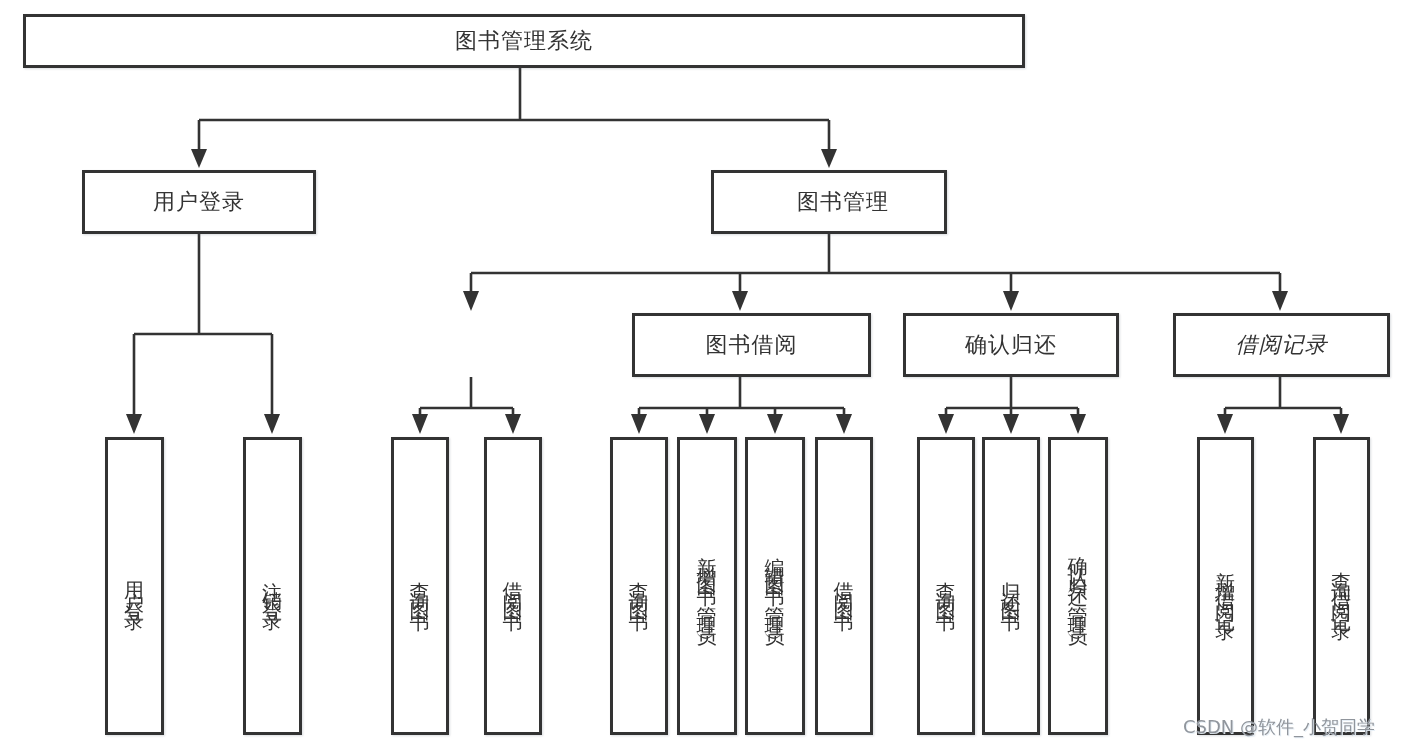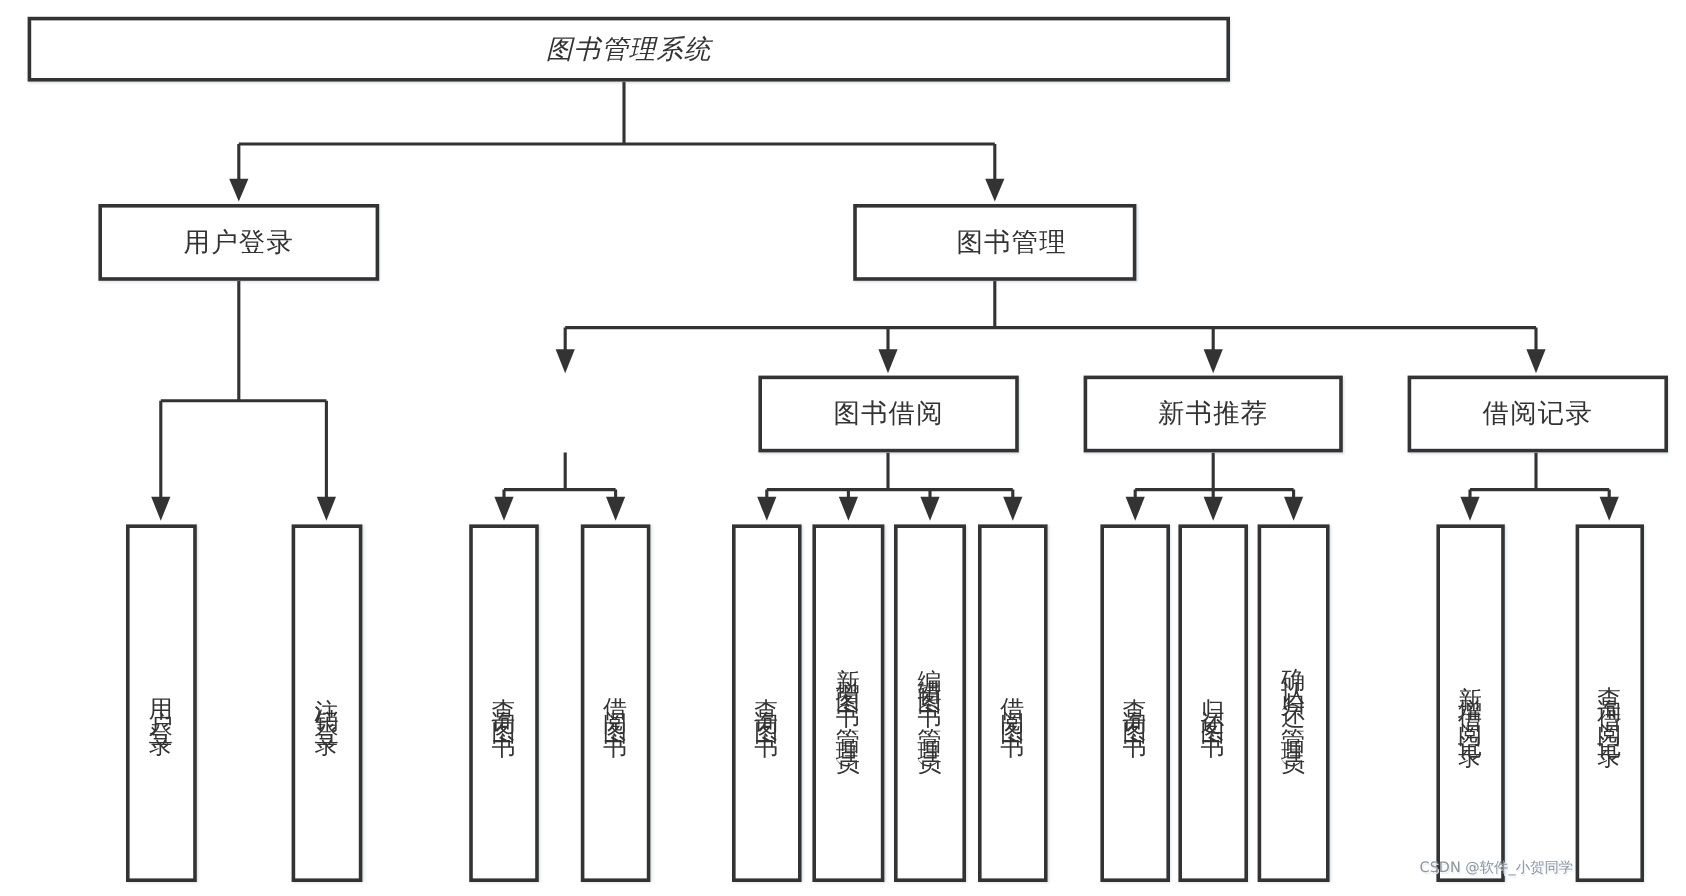--- a/index.html
+++ b/index.html
@@ -35,21 +35,21 @@
   .node-v .lbl{
     writing-mode:vertical-rl;
     text-orientation:mixed;
     letter-spacing:10px;
     line-height:1;
     white-space:nowrap;
   }
   .watermark{
     position:absolute;
     left:1183px;top:715px;
-    font-size:12px;
+    font-size:18px;
     color:var(--watermark);
     text-shadow:1px 1px 0 rgba(230,238,246,.9);
     white-space:nowrap;
   }
 </style>
 </head>
 <body>
 
 <div class="canvas">
 
@@ -96,38 +96,38 @@
       <polygon points="1070,414 1086,414 1078,434"></polygon>
     </g>
 
     <g>
       <path d="M1280 377 V408 M1225 408 H1341 M1225 408 V415 M1341 408 V415"></path>
       <polygon points="1217,414 1233,414 1225,434"></polygon>
       <polygon points="1333,414 1349,414 1341,434"></polygon>
     </g>
   </svg>
 
-  <div class="node node-h node-root" style="left:23px;top:14px;width:1002px;height:54px;font-style:italic;">
+  <div class="node node-h node-root" style="left:23px;top:14px;width:1002px;height:54px;">
     <span class="lbl">图书管理系统</span>
   </div>
 
   <div class="node node-h" style="left:82px;top:170px;width:234px;height:64px;">
     <span class="lbl">用户登录</span>
   </div>
   <div class="node node-h" style="left:711px;top:170px;width:236px;height:64px;padding-left:28px;">
     <span class="lbl">图书管理</span>
   </div>
 
-  <div class="node node-h" style="left:632px;top:313px;width:217px;height:64px;">
+  <div class="node node-h" style="left:632px;top:313px;width:239px;height:64px;">
     <span class="lbl">图书借阅</span>
   </div>
   <div class="node node-h" style="left:903px;top:313px;width:216px;height:64px;">
-    <span class="lbl">新书推荐</span>
+    <span class="lbl">确认归还</span>
   </div>
-  <div class="node node-h" style="left:1173px;top:313px;width:217px;height:64px;">
+  <div class="node node-h" style="left:1173px;top:313px;width:217px;height:64px;font-style:italic;">
     <span class="lbl">借阅记录</span>
   </div>
 
   <div class="node node-v" style="left:105px;top:437px;width:59px;height:298px;">
     <span class="lbl">用户登录</span>
   </div>
   <div class="node node-v" style="left:243px;top:437px;width:59px;height:298px;">
     <span class="lbl">注销登录</span>
   </div>
 

